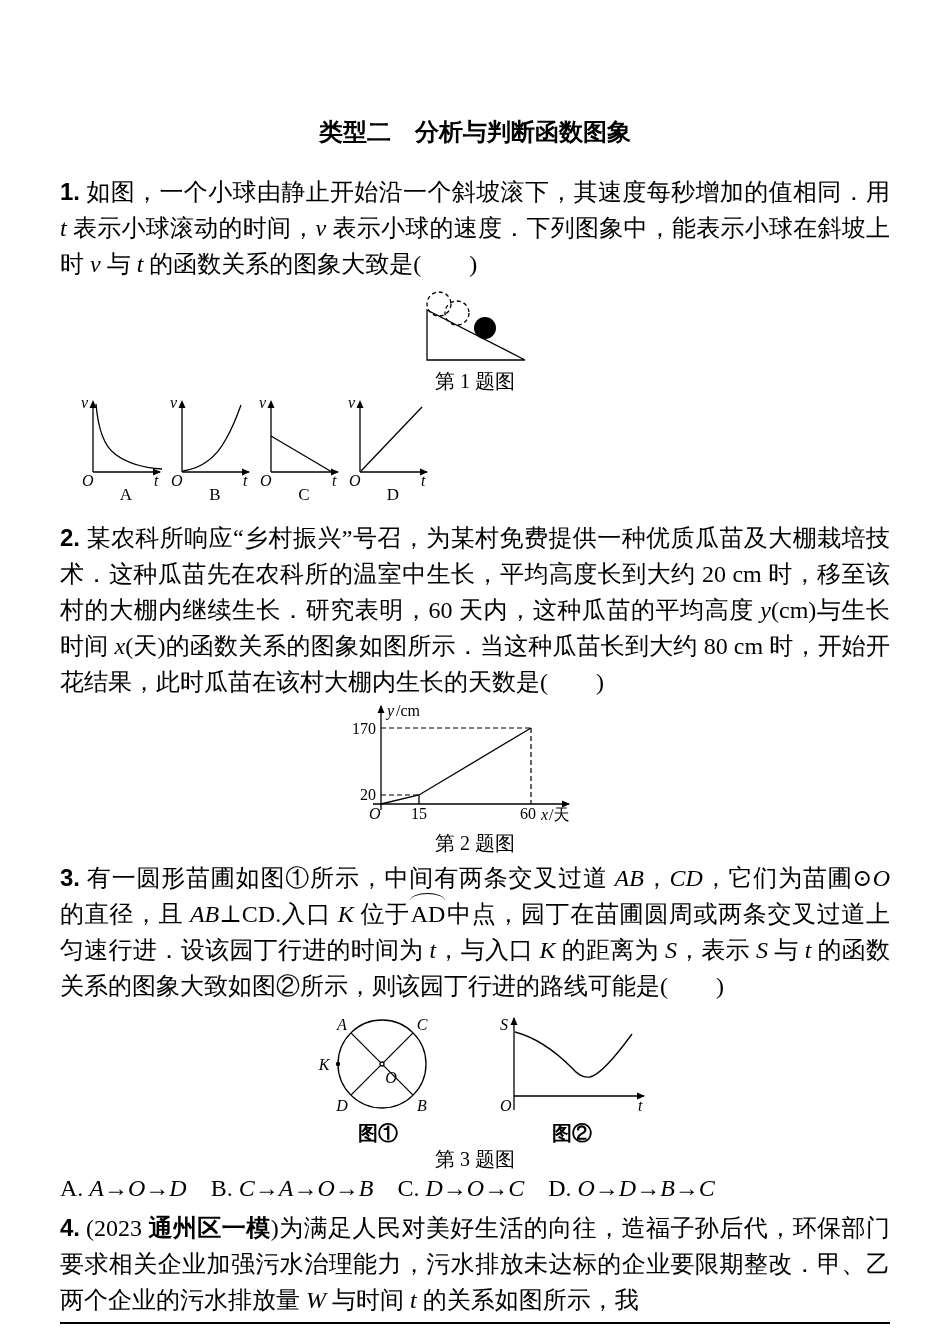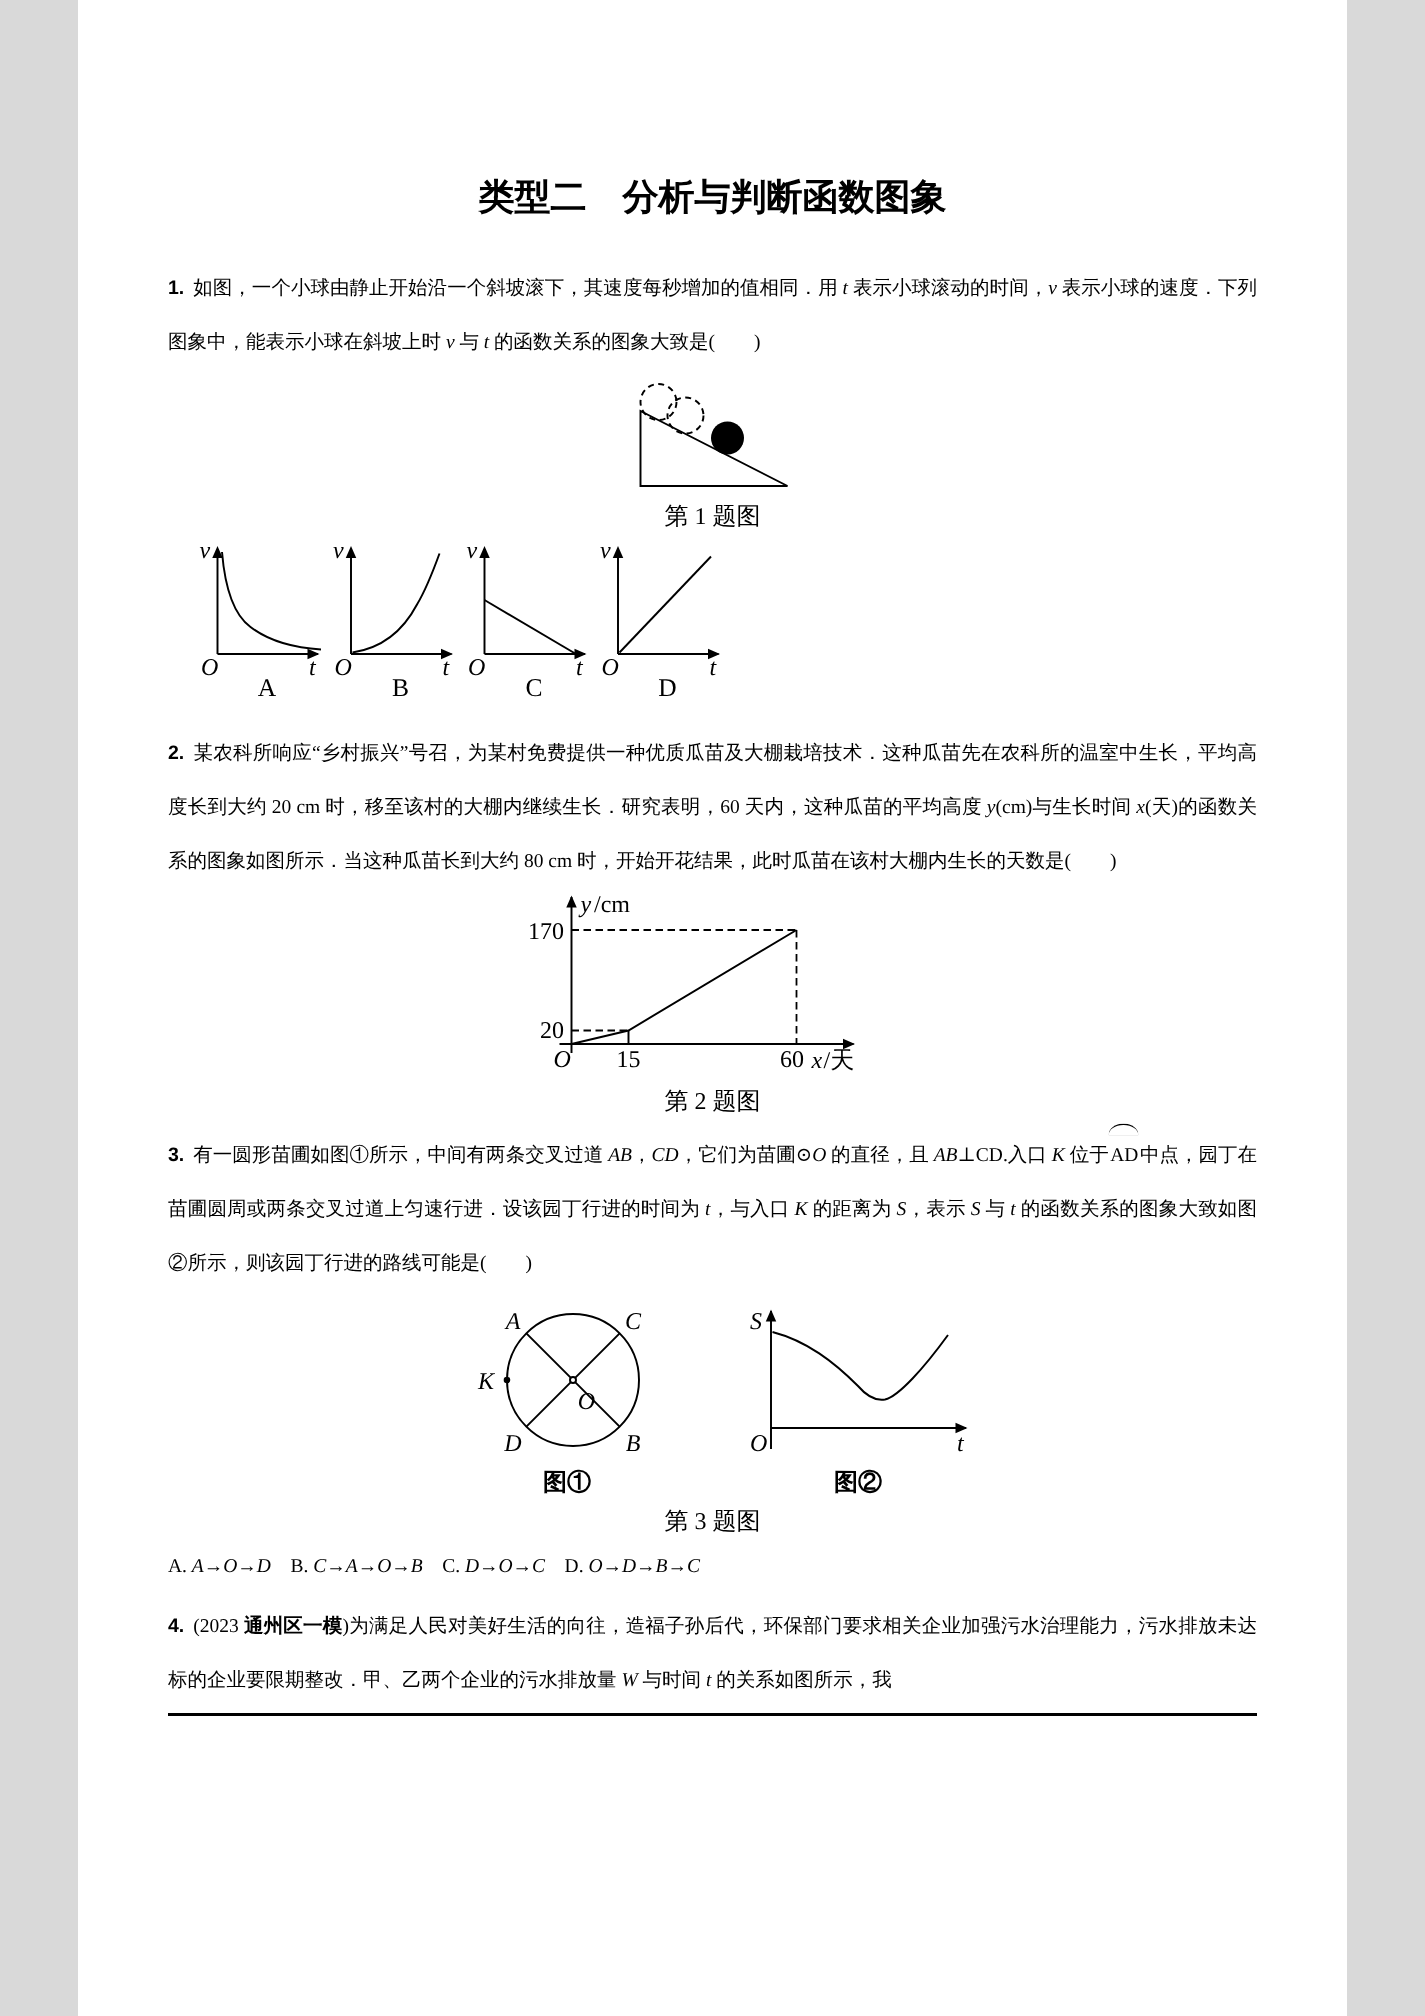--- a/index.html
+++ b/index.html
@@ -1,36 +1,36 @@
 <!DOCTYPE html>
 <html lang="zh"><head>
 <meta charset="utf-8">
 <style>
   html,body{margin:0;padding:0;background:#d9d9d9;}
   .page{
-    width:846px;height:1344px;margin:0 auto;background:#ffffff;color:#000;
+    width:950px;height:1344px;margin:0 auto;background:#ffffff;color:#000;
     box-sizing:border-box;padding:116px 60px 0;position:relative;overflow:hidden;
     font-family:"Liberation Serif","DejaVu Serif",serif;
   }
   .title{
     font-family:"Liberation Sans","DejaVu Sans",sans-serif;
     font-weight:bold;font-size:24px;line-height:32px;text-align:center;margin:0 0 26px;
   }
-  .para{font-size:13px;line-height:36px;text-align:justify;margin:0;}
+  .para{font-size:24px;line-height:36px;text-align:justify;margin:0;}
   .qnum{font-family:"Liberation Sans","DejaVu Sans",sans-serif;font-weight:bold;margin-right:6px;}
   .it{font-style:italic;}
   .bd{font-family:Liberation Serif, serif;font-weight:bold;}
   .arc{position:relative;display:inline-block;padding:0 1px;}
   .arc::before{
     content:'';position:absolute;left:0;right:1px;top:-3px;height:7px;
     border-top:1.5px solid #000;border-radius:50% 50% 0 0 / 100% 100% 0 0;
   }
   .figwrap{text-align:center;}
   .fig1-wrap{margin-top:4px;}
-  .caption{font-size:16px;line-height:22px;text-align:center;}
+  .caption{font-size:20px;line-height:22px;text-align:center;}
   .graphs-row{display:flex;gap:1px;margin:2px 0 0 20px;}
   .chart-wrap{margin-top:0;}
   .options-line{margin-top:12px;}
   .q3figs-row{display:flex;justify-content:center;gap:34px;margin-top:8px;}
   .q3fig{text-align:center;}
   .q3cap{margin-top:6px;font-weight:bold;}
   .opts3{}
   .q4p{margin-top:4px;}
   .rule{border:none;border-top:2px solid #000;margin:4px 0 0;}
   svg{display:block;}

